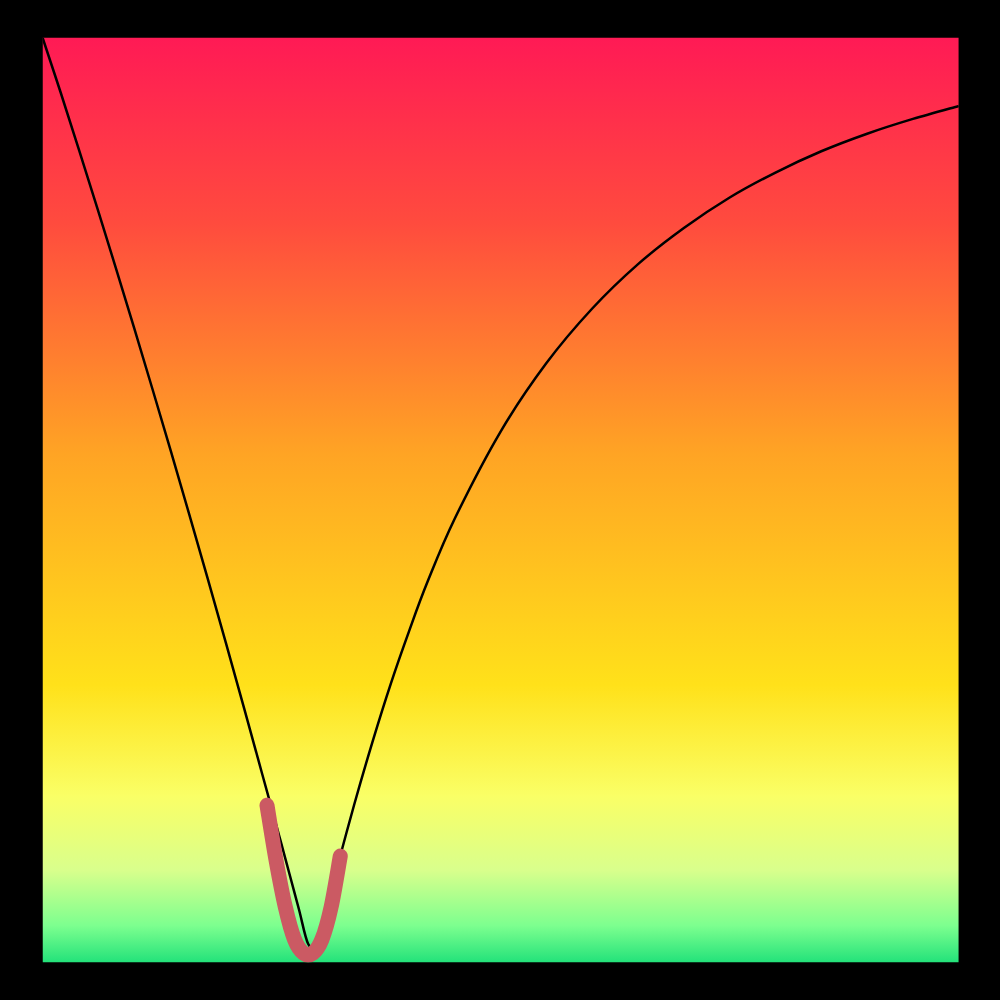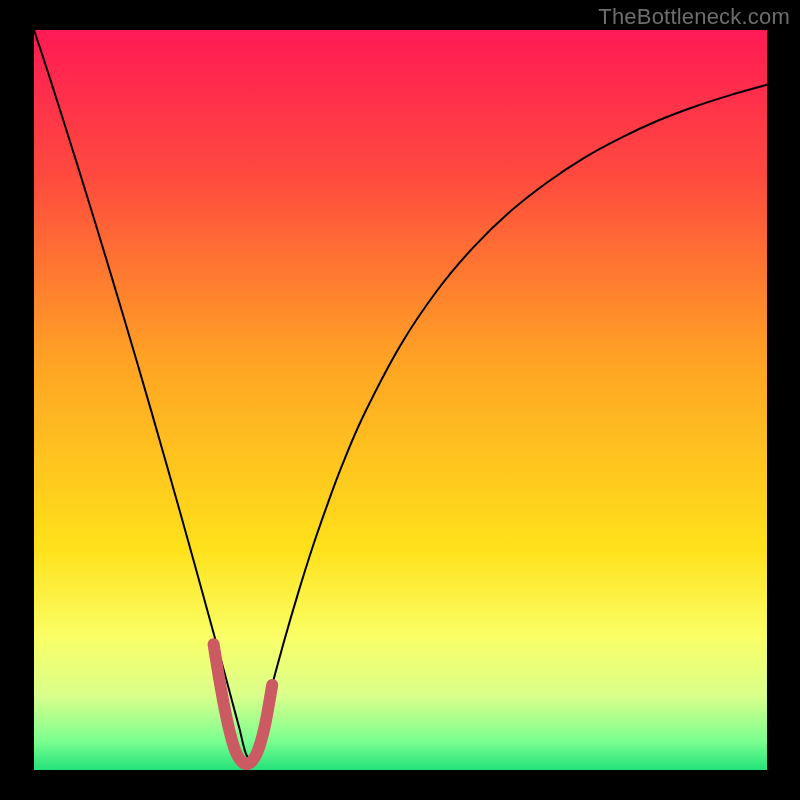--- a/index.html
+++ b/index.html
@@ -40,21 +40,20 @@
   .plot svg {
     width: 100%;
     height: 100%;
     display: block;
   }
 </style>
 </head>
 <body>
 
 <div class="frame">
-  <div class="watermark">TheBottleneck.com</div>
 
   <div class="plot">
     <svg viewBox="0 0 733 740" preserveAspectRatio="none">
       <defs>
         <linearGradient id="bg-grad" x1="0" y1="0" x2="0" y2="1">
             <stop offset="0.0%" stop-color="#ff1a55"></stop>
             <stop offset="20.0%" stop-color="#ff4b3e"></stop>
             <stop offset="45.0%" stop-color="#ffa424"></stop>
             <stop offset="70.0%" stop-color="#ffe11a"></stop>
             <stop offset="82.0%" stop-color="#faff66"></stop>

